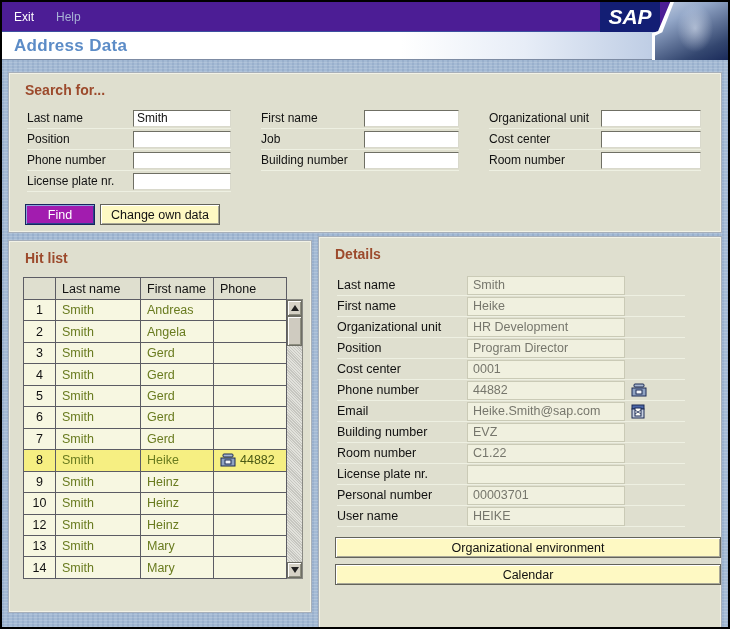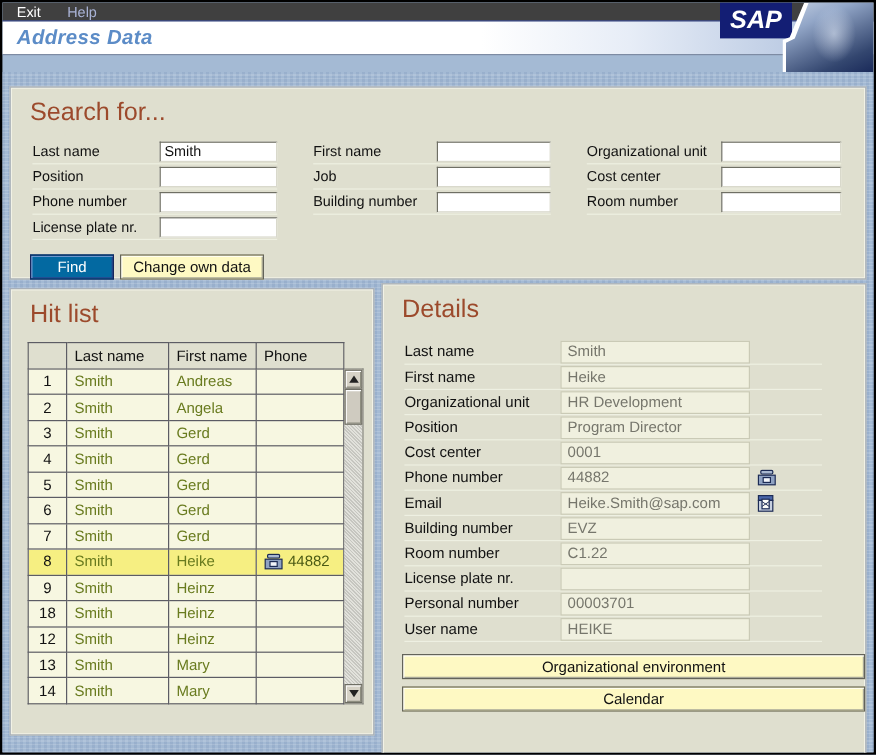--- a/index.html
+++ b/index.html
@@ -7,31 +7,31 @@
   body { font-family:"Liberation Sans", sans-serif; }
 
   .page {
     position:relative; width:730px; height:629px;
     border:2px solid #000; background:#a4bad4; overflow:hidden;
   }
 
   
   .header { position:relative; width:100%; height:58px; }
   .menubar {
-    height:16px; background:#404040; display:flex; align-items:center;
+    height:30px; background:#4c1d95; display:flex; align-items:center;
     padding-left:12px; gap:22px; border-bottom:1px solid #3c4fa0;
   }
   .menu-item { color:#fff; font-size:12px; cursor:default; }
   .menu-item.dim { color:#9fa6c8; color:#a9b3d6; }
   .titlebar {
     height:28px; display:flex; align-items:center; padding-left:12px;
     background:linear-gradient(90deg,#ffffff 0%,#ffffff 55%,#e7edf7 72%,#b9c9e2 92%,#a9bcd9 100%);
     border-bottom:1px solid #7d8ba3;
   }
-  .page-title { color:#5c8cc7; font-size:17px; font-weight:bold; font-style:italic; letter-spacing:.3px; }
+  .page-title { color:#5c8cc7; font-size:17px; font-weight:bold; letter-spacing:.3px; }
   .sap-logo {
     position:absolute; top:0; right:68px; width:60px; height:30px; background:#131e74;
     color:#fff; font-size:21px; font-weight:bold; font-style:italic;
     display:flex; align-items:center; justify-content:center; z-index:3;
   }
   .photo-edge {
     position:absolute; top:0; right:0; width:76px; height:58px; background:#fff;
     clip-path:polygon(24% 0,100% 0,100% 100%,0 100%,0 54%,8% 50%); z-index:4;
   }
   .photo {
@@ -46,21 +46,21 @@
   .content { position:absolute; top:58px; left:0; right:0; bottom:0;
     background-color:#a4bad4;
     background-image:
       repeating-linear-gradient(0deg, rgba(255,255,255,.14) 0 1px, transparent 1px 3px),
       repeating-linear-gradient(90deg, rgba(70,100,150,.12) 0 2px, transparent 2px 5px);
   }
   .panel {
     position:absolute; background:#dfdfcf;
     border:1px solid #a7afb9; box-shadow:inset 0 0 0 1px #f2f2e6;
   }
-  .panel h2 { color:#9c4a2c; font-size:21px; font-weight:normal; margin:9px 0 0 16px; }
+  .panel h2 { color:#9c4a2c; font-size:14px; font-weight:bold; margin:9px 0 0 16px; }
 
   
   .search-panel { left:6px; top:12px; width:714px; height:161px; }
   .search-grid { display:flex; margin:10px 0 0 18px; }
   .search-col1 { width:204px; margin-right:30px; }
   .search-col2 { width:198px; margin-right:30px; }
   .search-col3 { width:212px; }
   .frow { display:flex; align-items:center; height:21px; border-bottom:1px solid #eef0e2; }
   .frow label { font-size:12px; color:#111; flex:1 1 auto; }
   .frow input {
@@ -71,21 +71,21 @@
   .search-col2 .frow input { width:95px; }
   .search-col3 .frow input { width:100px; }
   .actions { display:flex; gap:5px; margin:12px 0 0 16px; }
   .btn {
     height:21px; font-family:"Liberation Sans",sans-serif; font-size:12.5px;
     padding:0 10px; cursor:pointer; color:#111;
     background:#fef9c3; border:1px solid #63635a;
     box-shadow:inset 1px 1px 0 #ffffff, inset -1px -1px 0 #a8a898;
   }
   .btn-primary {
-    width:70px; color:#fff; background:#0369a1; border:1px solid #17255c;
+    width:70px; color:#fff; background:#a21caf; border:1px solid #17255c;
     box-shadow:inset 1px 1px 0 #8ea6dd, inset -1px -1px 0 #2c448e;
   }
 
   
   .hitlist-panel { left:6px; top:180px; width:304px; height:373px; }
   .table-wrap { display:flex; margin:11px 0 0 14px; width:280px; }
   .hit-table { border-collapse:collapse; table-layout:fixed; width:263px; background:#f7f7e1; }
   .hit-table th, .hit-table td {
     border:1px solid #5c5c64; font-weight:normal; font-size:12.5px;
     height:20px; padding:0 6px; overflow:hidden; white-space:nowrap;
@@ -276,21 +276,21 @@
                   </span>
                 </td>
               </tr>
               <tr>
                 <td class="c-num">9</td>
                 <td class="c-last">Smith</td>
                 <td class="c-first">Heinz</td>
                 <td class="c-phone"></td>
               </tr>
               <tr>
-                <td class="c-num">18</td>
+                <td class="c-num">10</td>
                 <td class="c-last">Smith</td>
                 <td class="c-first">Heinz</td>
                 <td class="c-phone"></td>
               </tr>
               <tr>
                 <td class="c-num">12</td>
                 <td class="c-last">Smith</td>
                 <td class="c-first">Heinz</td>
                 <td class="c-phone"></td>
               </tr>

